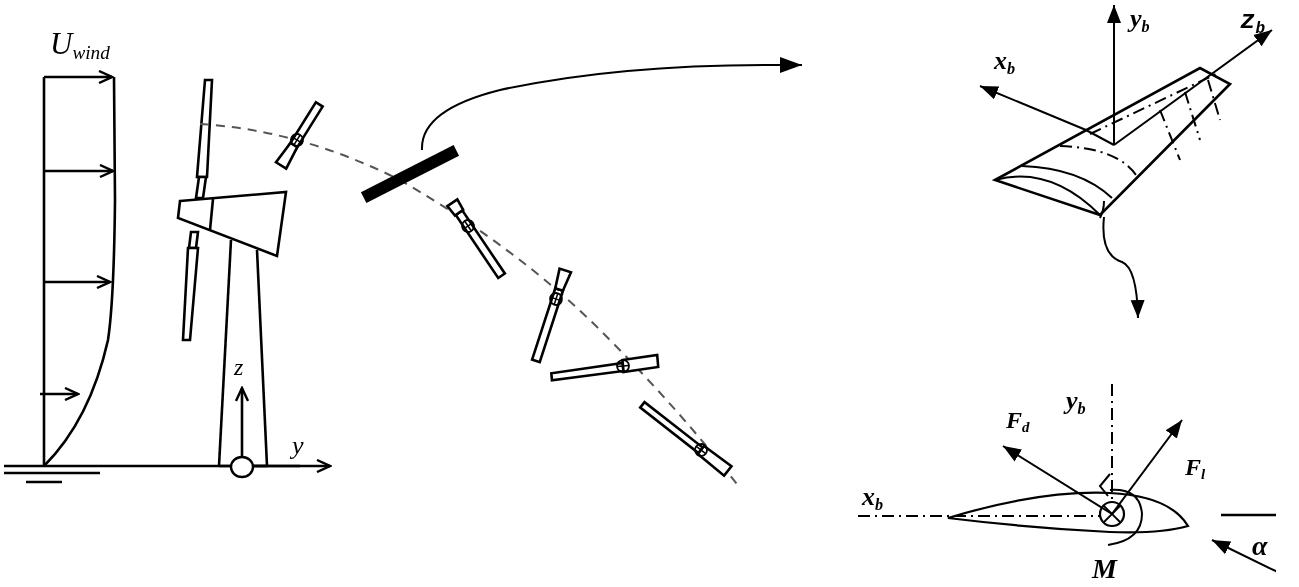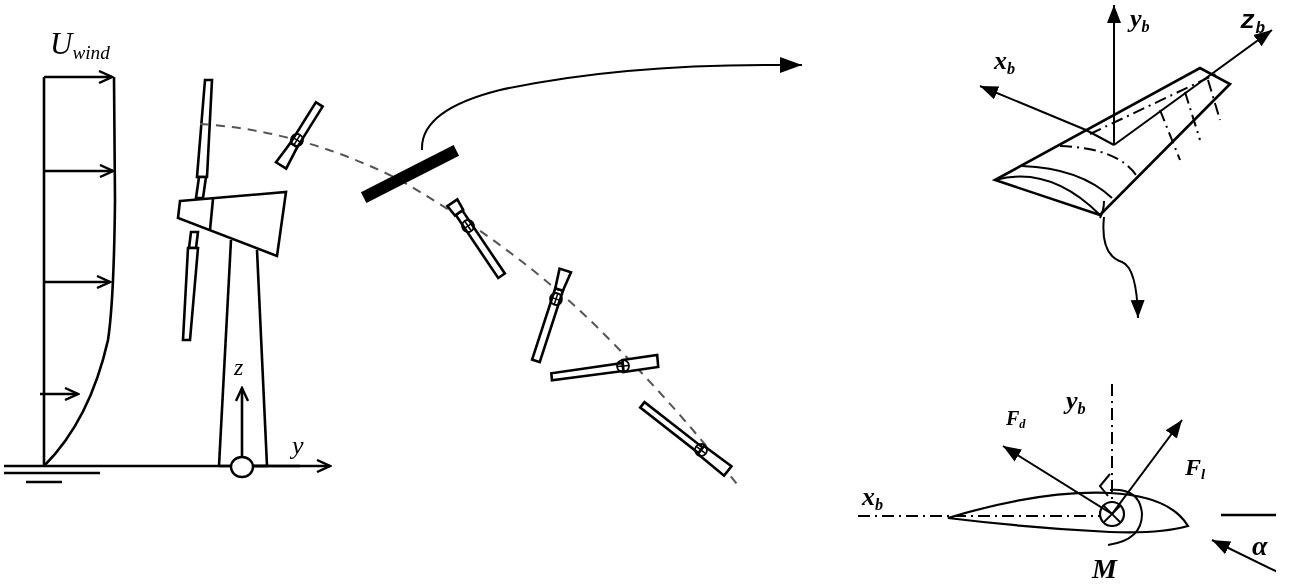--- a/index.html
+++ b/index.html
@@ -176,21 +176,21 @@
 <div class="lbl bold" style="left:1240px; top:8px; font-size:26px;font-family:Liberation Mono, monospace;">
   <span>z</span><sub>b</sub>
 </div>
 
 <div class="lbl bold" style="left:862px; top:484px; font-size:26px;">
   <span>x</span><sub>b</sub>
 </div>
 <div class="lbl bold" style="left:1066px; top:388px; font-size:26px;">
   <span>y</span><sub>b</sub>
 </div>
-<div class="lbl bold" style="left:1006px; top:408px; font-size:20px;">
+<div class="lbl bold" style="left:1006px; top:408px; font-size:24px;">
   <span>F</span><sub>d</sub>
 </div>
 <div class="lbl bold" style="left:1185px; top:455px; font-size:24px;">
   <span>F</span><sub>l</sub>
 </div>
 <div class="lbl bold" style="left:1092px; top:555px; font-size:28px;">
   <span>M</span>
 </div>
 <div class="lbl bold" style="left:1252px; top:532px; font-size:28px;">
   <span>α</span>

